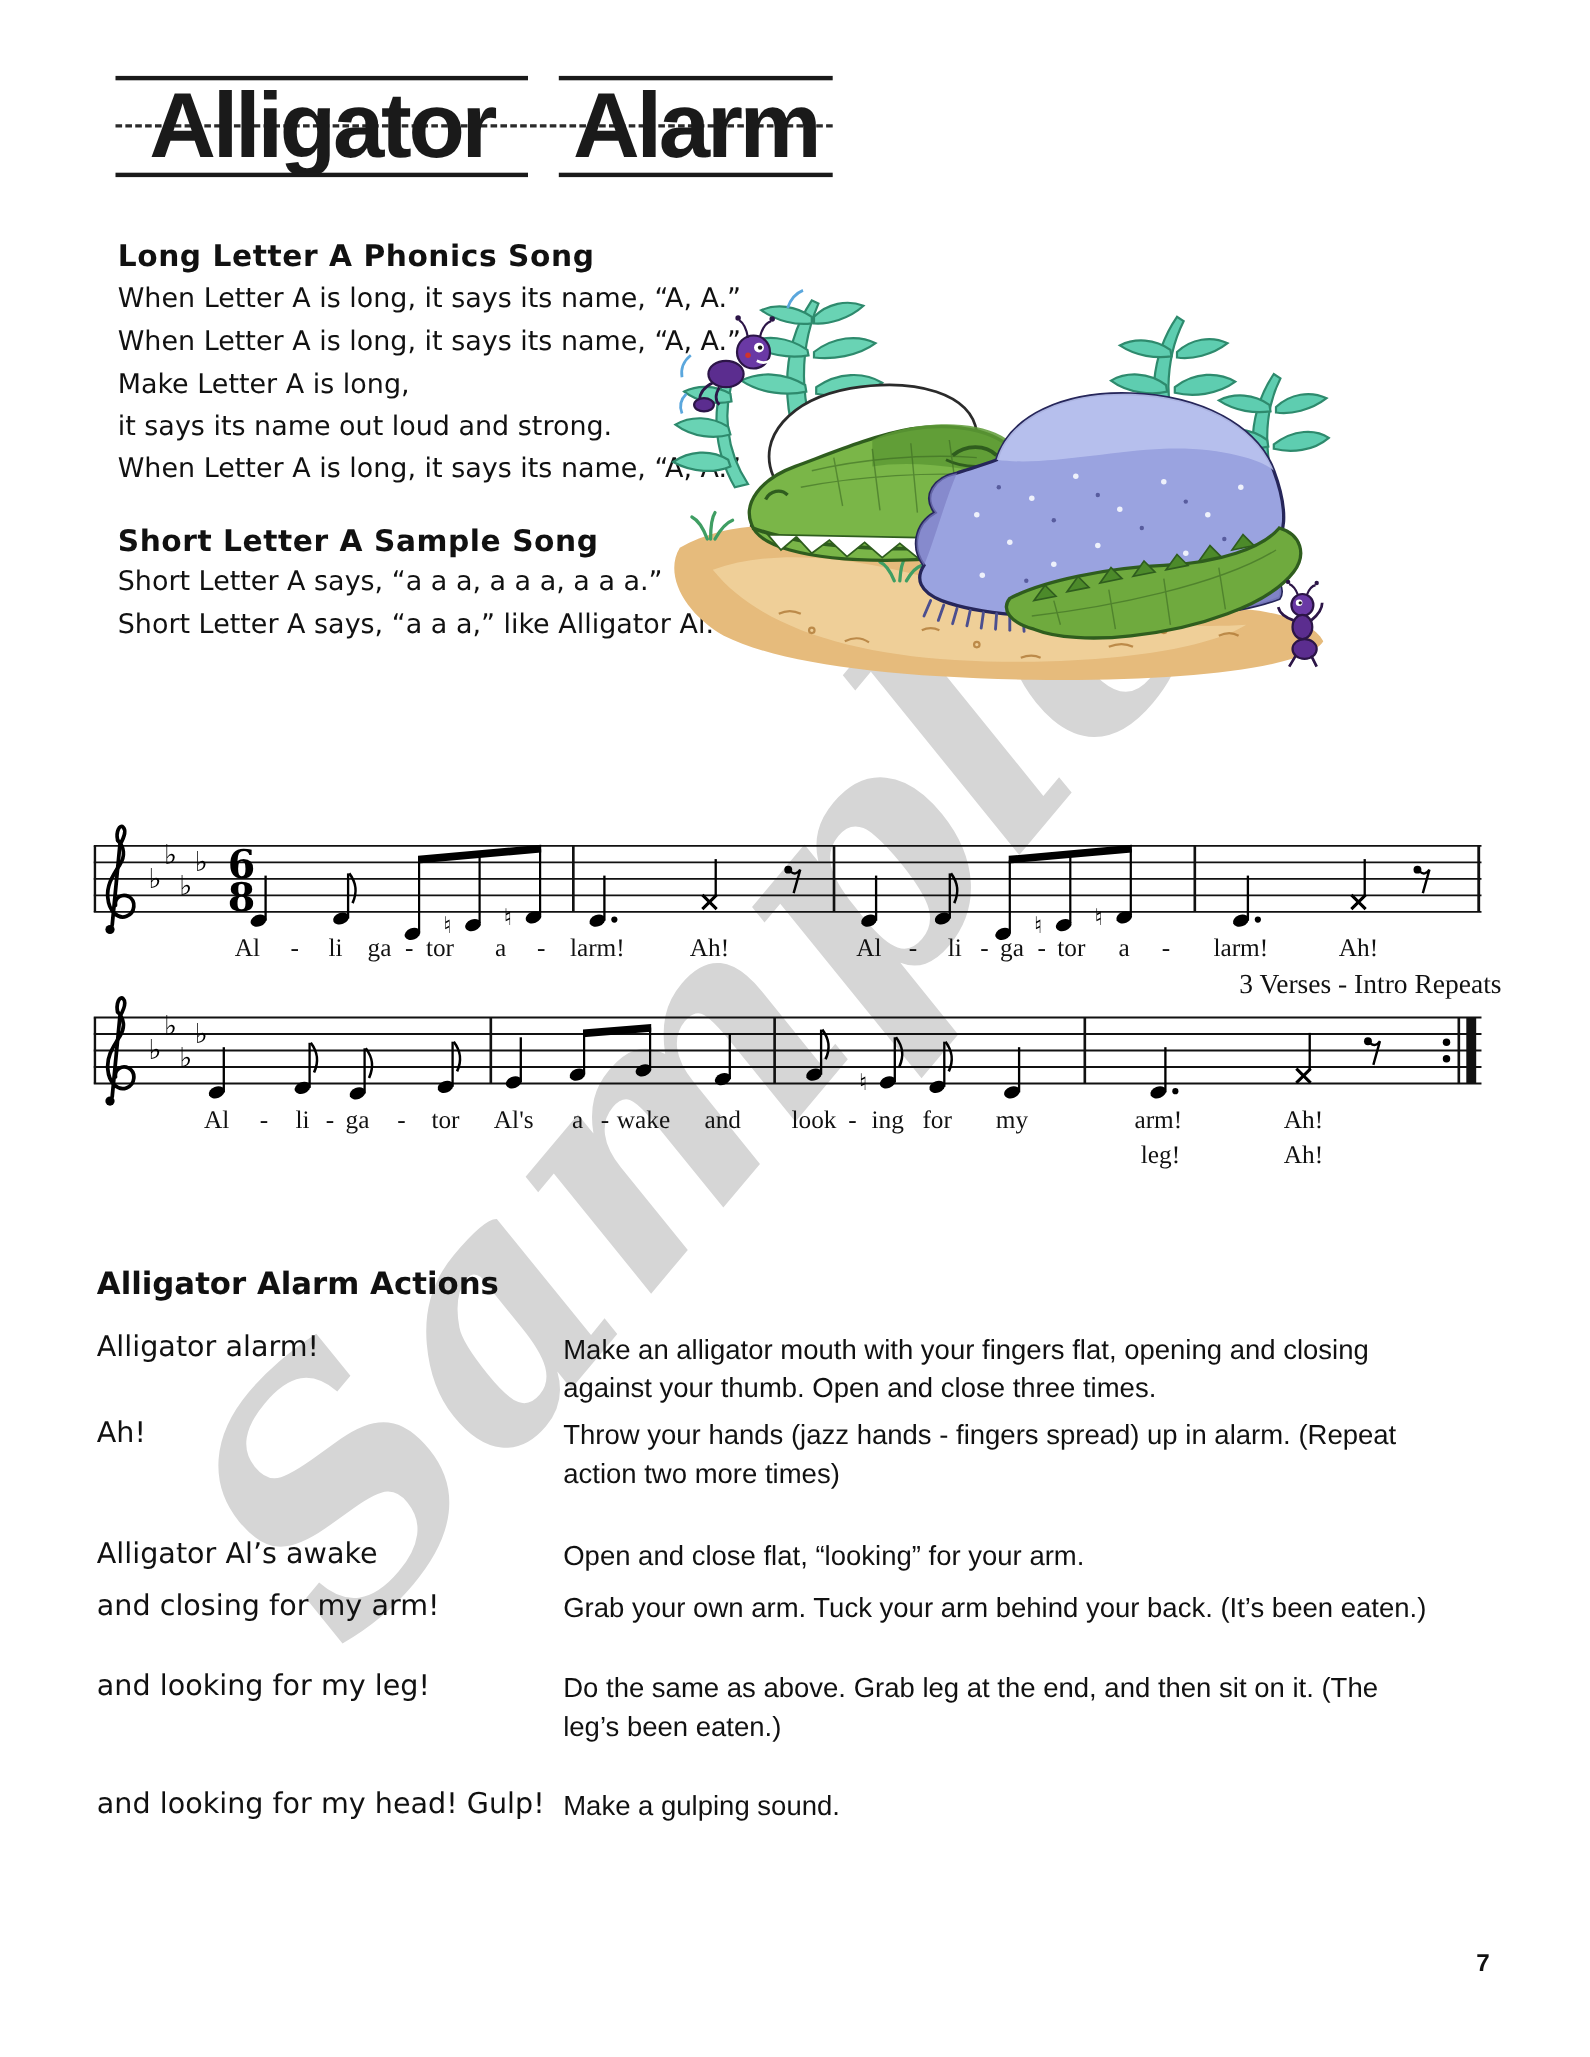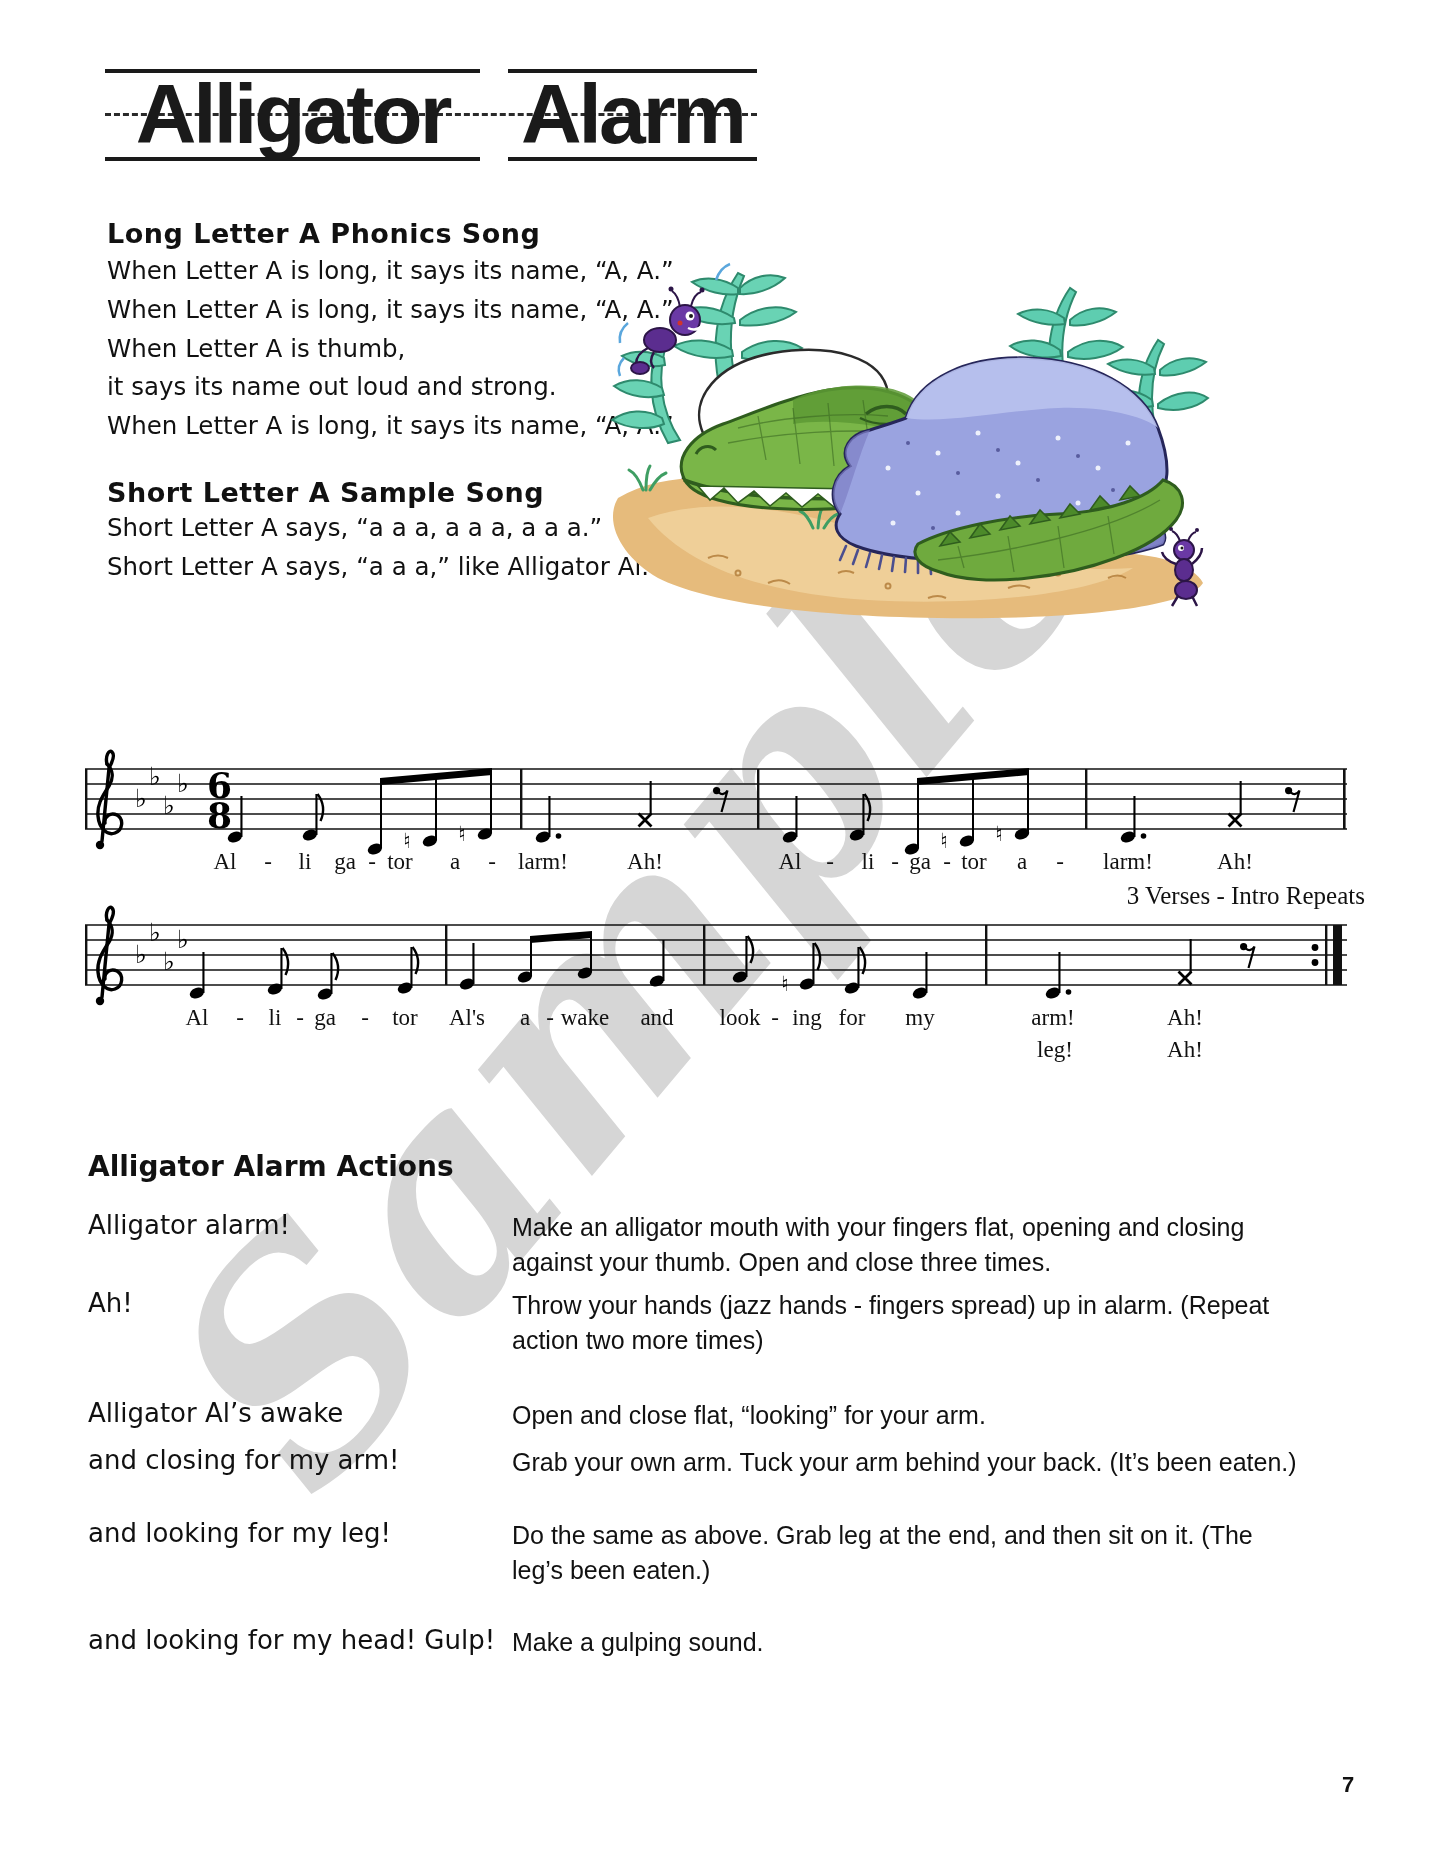--- a/index.html
+++ b/index.html
@@ -113,21 +113,21 @@
     <div class="midline"></div>
     <div id="title-word-2" class="title-word">Alarm</div>
     <div id="title-word-1" class="title-word">Alligator</div>
   </div>
 
   <div id="long-heading" class="song-heading layer">Long Letter A Phonics Song</div>
   <div id="long-lines" class="song-lines layer">
 
   <div class="song-line" data-index="0">When Letter A is long, it says its name, “A, A.”</div>
       <div class="song-line" data-index="1">When Letter A is long, it says its name, “A, A.”</div>
-      <div class="song-line" data-index="2">When Letter A is thumb,</div>
+      <div class="song-line" data-index="2">Make Letter A is long,</div>
       <div class="song-line" data-index="3">it says its name out loud and strong.</div>
       <div class="song-line" data-index="4">When Letter A is long, it says its name, “A, A.”</div>
     </div>
 
   <div id="short-heading" class="song-heading layer">Short Letter A Sample Song</div>
   <div id="short-lines" class="song-lines layer">
 
   <div class="song-line" data-index="0">Short Letter A says, “a a a, a a a, a a a.”</div>
       <div class="song-line" data-index="1">Short Letter A says, “a a a,” like Alligator Al.</div>
     </div>

